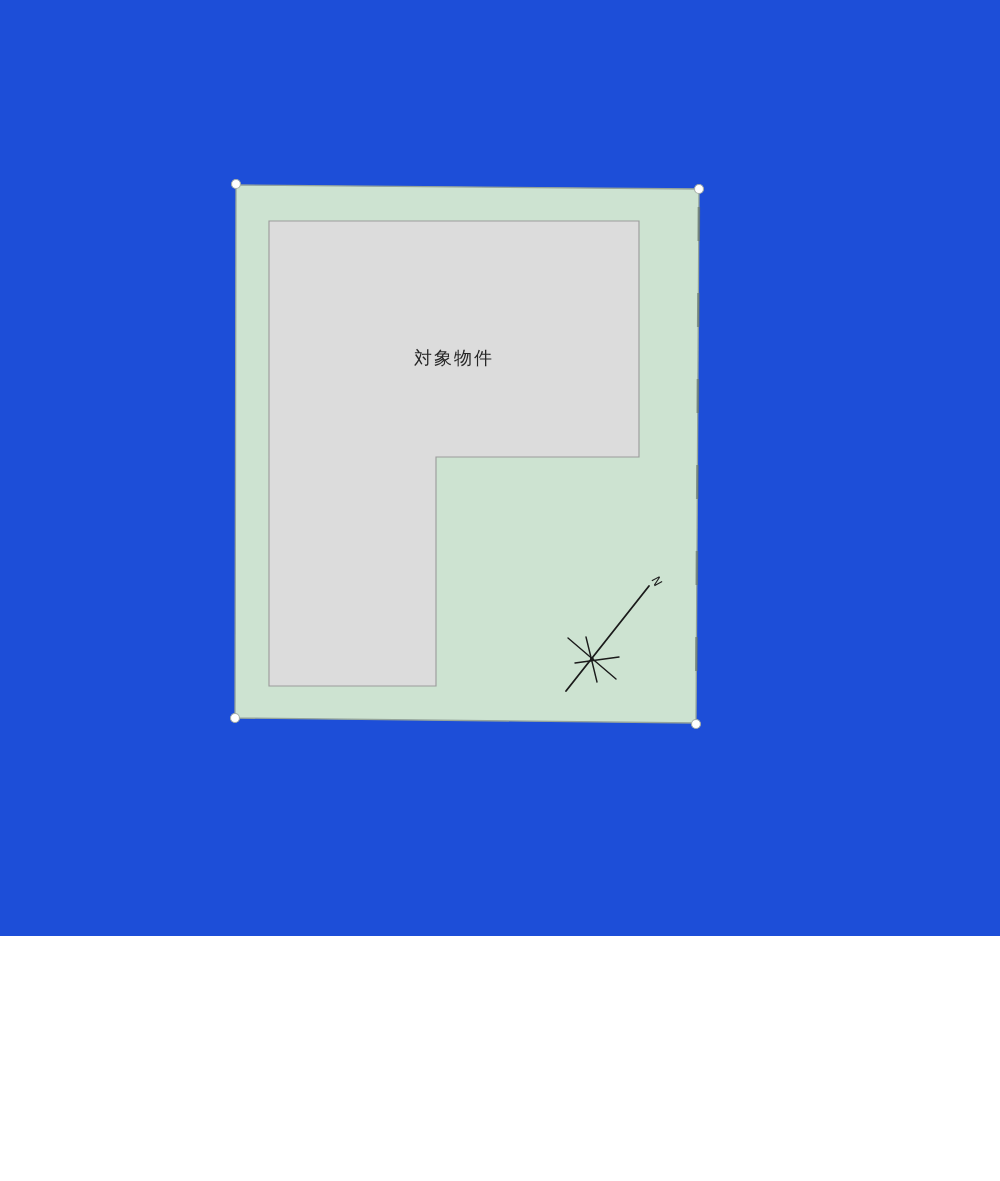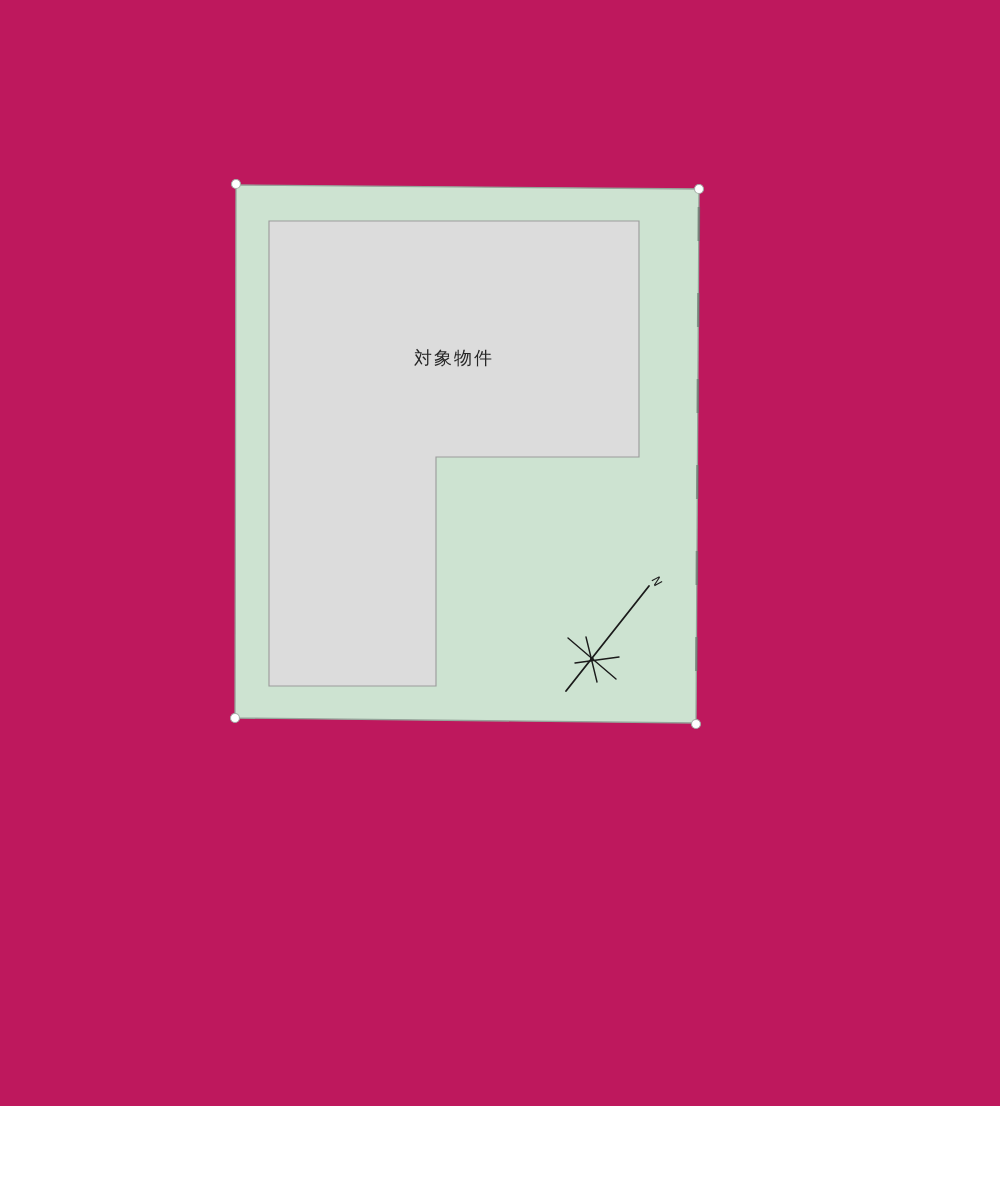--- a/index.html
+++ b/index.html
@@ -4,22 +4,22 @@
 <style>
   html, body {
     margin: 0;
     padding: 0;
     background: #ffffff;
     font-family: "DejaVu Sans", "Liberation Sans", sans-serif;
   }
   .stage {
     position: relative;
     width: 1000px;
-    height: 1106px;
-    background: #be185d;
+    height: 936px;
+    background: #1d4ed8;
     overflow: hidden;
   }
   .plan-svg {
     display: block;
     width: 1000px;
     height: 1181px;
   }
   .parcel {
     stroke-width: 1.3;
   }

